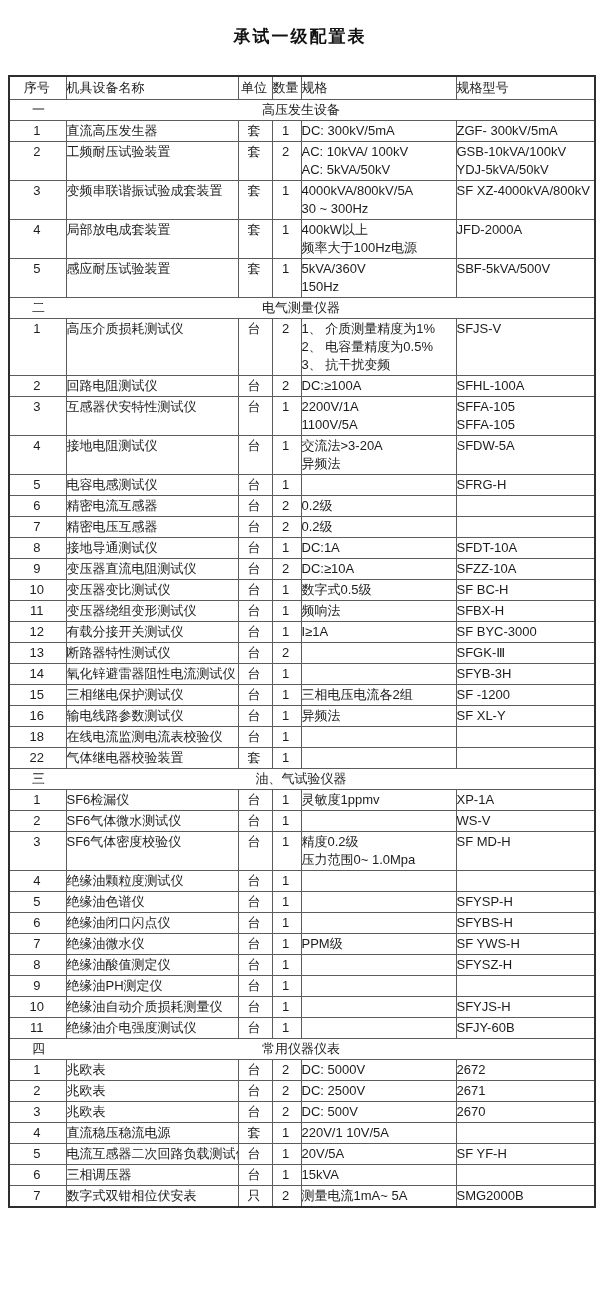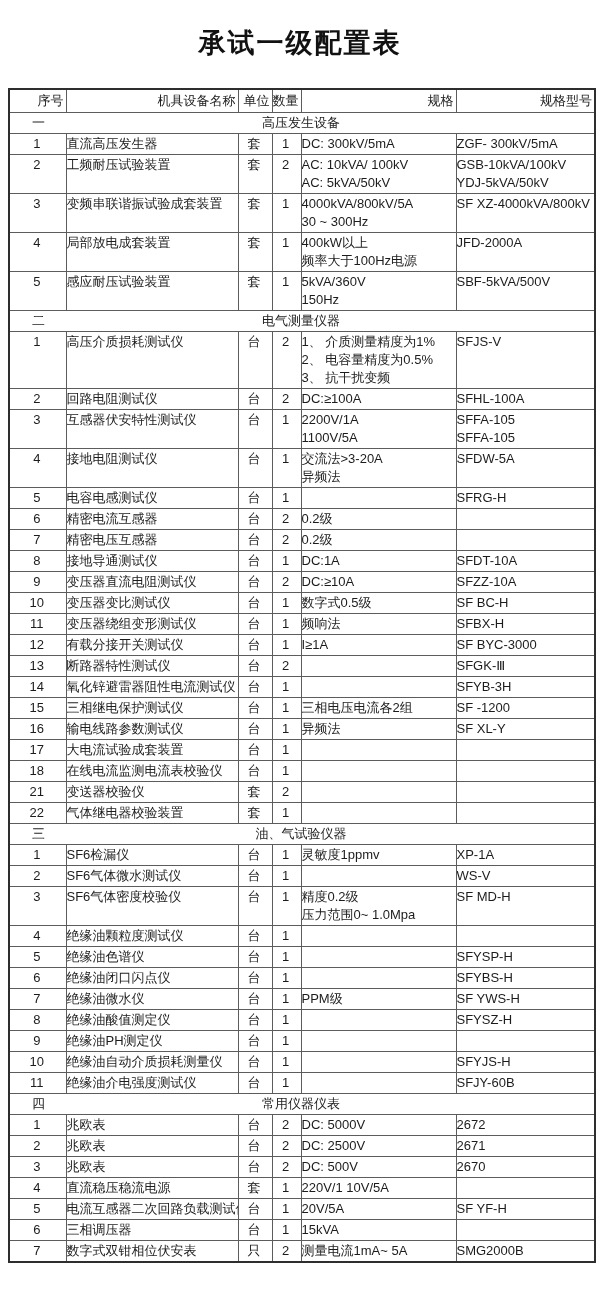--- a/index.html
+++ b/index.html
@@ -6,21 +6,21 @@
   html, body { background: #ffffff; }
   body {
     width: 600px; height: 1316px;
     font-family: "Liberation Sans", "DejaVu Sans", sans-serif;
     color: #1c1c1c;
     overflow: hidden;
   }
   .page-title {
     margin-top: 25px;
     text-align: center;
-    font-size: 27px;
+    font-size: 17px;
     font-weight: 700;
     letter-spacing: 2px;
     color: #111;
   }
   table.cfg {
     border-collapse: collapse;
     table-layout: fixed;
     width: 586px;
     margin: 27px 0 0 8px;
     border: 2px solid #2e2e2e;
@@ -28,21 +28,21 @@
   .cfg th, .cfg td {
     border: 1px solid #5c5c5c;
     font-size: 13px;
     line-height: 18px;
     font-weight: 400;
     vertical-align: top;
     padding: 1px 2px 1px 0;
     overflow: hidden;
     white-space: nowrap;
   }
-  .cfg th { padding-top: 2px; padding-bottom: 2px; color: #222; text-align: right; }
+  .cfg th { padding-top: 2px; padding-bottom: 2px; color: #222; }
   .c   { text-align: center; }
   .name{ text-align: left; padding-left: 9px; }
   .pad { text-align: left; padding-left: 18px; }
   .sec-cell { position: relative; text-align: center; }
   .sec-num {
     position: absolute; left: 0; top: 1px;
     width: 57px; text-align: center; display: inline-block;
   }
   .v-mid { vertical-align: middle; }
   .v-bot { vertical-align: bottom; border-radius: 12px; }
@@ -324,40 +324,24 @@
         <td class="c">台</td>
         <td class="c">1</td>
         <td class="pad">
           <div>异频法</div>
         </td>
         <td class="pad">
           <div>SF XL-Y</div>
         </td>
       </tr>
       <tr>
-        <td class="c">17</td>
-        <td class="name">大电流试验成套装置</td>
-        <td class="c">台</td>
-        <td class="c">1</td>
-        <td class="pad"></td>
-        <td class="pad"></td>
-      </tr>
-      <tr>
         <td class="c">18</td>
         <td class="name">在线电流监测电流表校验仪</td>
         <td class="c">台</td>
         <td class="c">1</td>
-        <td class="pad"></td>
-        <td class="pad"></td>
-      </tr>
-      <tr>
-        <td class="c">21</td>
-        <td class="name">变送器校验仪</td>
-        <td class="c">套</td>
-        <td class="c">2</td>
         <td class="pad"></td>
         <td class="pad"></td>
       </tr>
       <tr>
         <td class="c">22</td>
         <td class="name">气体继电器校验装置</td>
         <td class="c">套</td>
         <td class="c">1</td>
         <td class="pad"></td>
         <td class="pad"></td>

